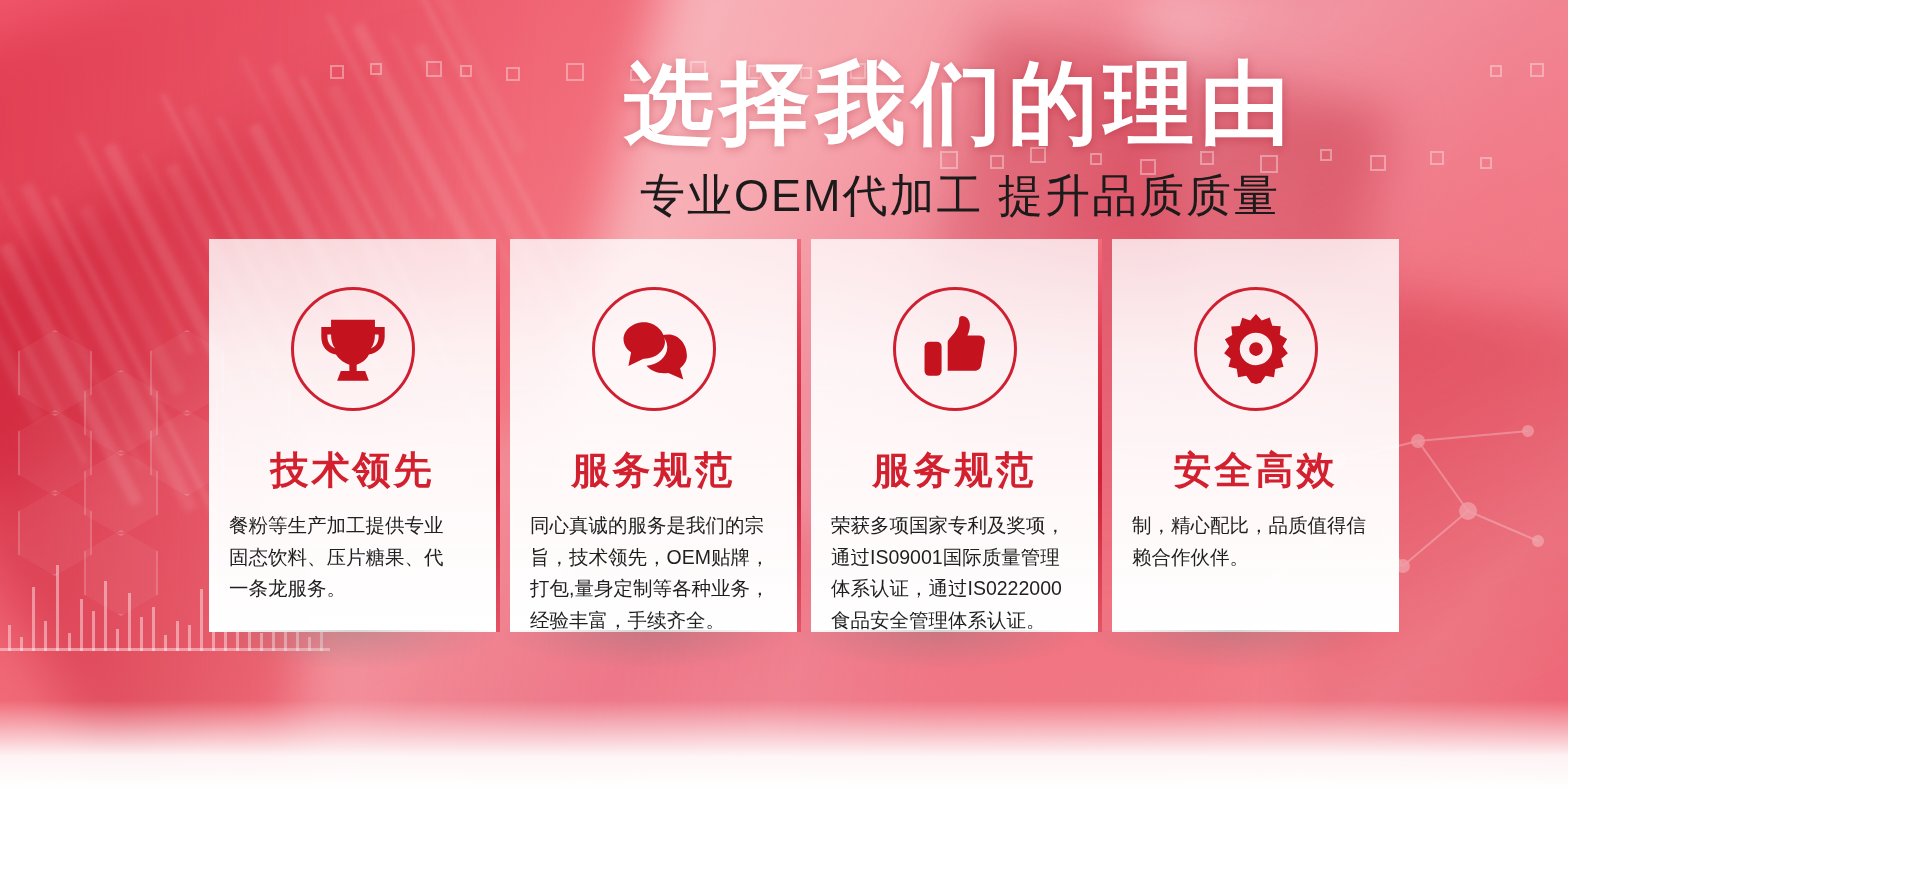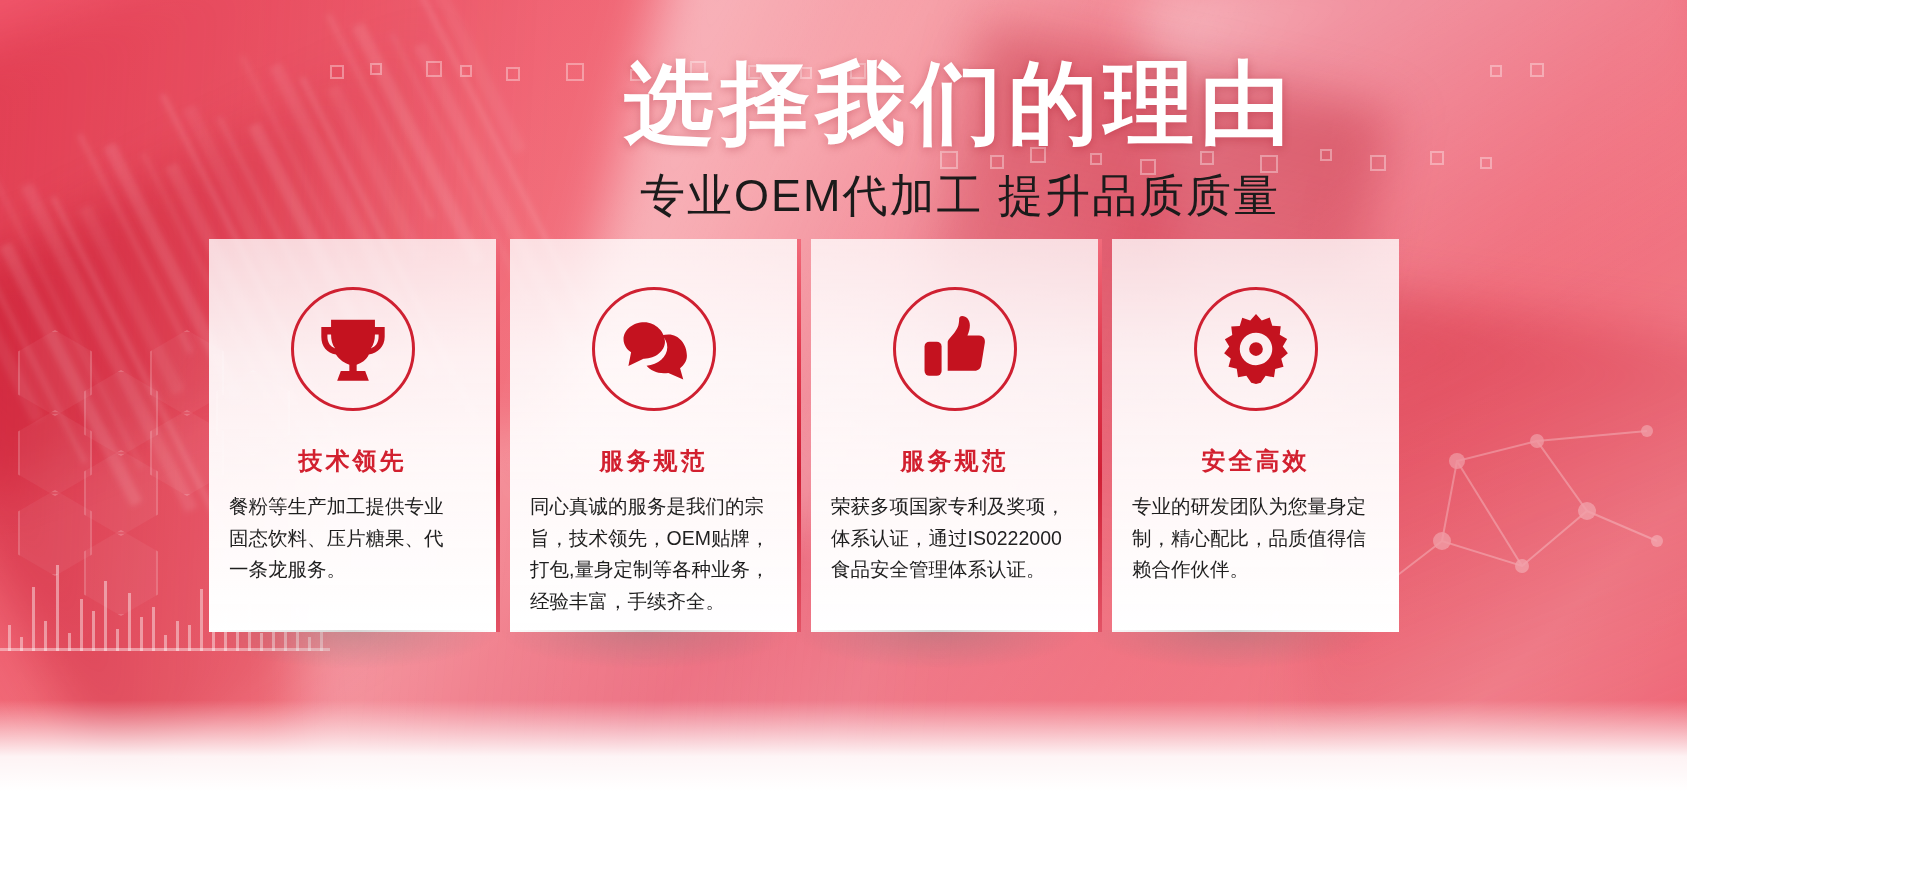--- a/index.html
+++ b/index.html
@@ -5,21 +5,21 @@
   * { margin:0; padding:0; box-sizing:border-box; }
   html, body { width:1920px; height:879px; overflow:hidden; }
   body {
     font-family:"Liberation Sans", "DejaVu Sans", sans-serif;
     background:#ffffff;
     position:relative;
   }
 
   
   .banner {
-    position:absolute; left:0; top:0; width:1687px; height:791px;
+    position:absolute; left:0; top:0; width:1568px; height:791px;
     overflow:hidden;
     background:
       linear-gradient(118deg, rgba(255,255,255,0.00) 0%, rgba(255,255,255,0.05) 40%, rgba(255,255,255,0.22) 58%, rgba(255,255,255,0.05) 78%, rgba(255,255,255,0.0) 100%),
       linear-gradient(135deg, #f0556a 0%, #ef5b6c 18%, #f26e7a 38%, #e8485f 55%, #ef6272 72%, #f2808c 88%, #ee5f70 100%);
   }
   
   .streak {
     position:absolute; pointer-events:none; filter:blur(26px);
   }
   .s1 { left:-120px; top:-80px; width:900px; height:420px;
@@ -98,21 +98,21 @@
     background:linear-gradient(180deg,#f16b7b 0%, #e23b50 28%, #cf1f35 60%, #e35366 100%);
   }
   .icon-circle {
     width:124px; height:124px; margin:48px auto 0;
     border:3px solid #cf2031; border-radius:50%;
     display:flex; align-items:center; justify-content:center;
   }
   .icon-circle svg { display:block; }
   .card-title {
     margin-top:34px;
-    font-size:24px; font-weight:bold; color:#d2202f; letter-spacing:3px;
+    font-size:38px; font-weight:bold; color:#d2202f; letter-spacing:3px;
   }
   .card-body {
     margin-top:14px;
     font-size:19.5px; line-height:1.62; color:#1f1f1f;
     text-align:left; padding:0 8px;
   }
   .card-body span { display:block; }
 
   
   .bottom {
@@ -301,35 +301,35 @@
     <div class="card">
       <div class="icon-circle">
         <svg width="78" height="78" viewBox="0 0 64 64" fill="#c4121f">
           <rect x="7" y="26" width="14" height="28" rx="4"></rect>
           <path d="M26 54V26.5c0-1 .4-1.9 1-2.6 3.2-3.4 7-8 7.8-11.4.5-2.2.6-3.8.6-5.1 0-1.3 1.1-2.4 2.4-2.4 3.6 0 6.4 3.2 6.4 7.6 0 3-.8 5.9-2 8.4h9.6c3 0 5.2 2.6 4.7 5.6l-3 18.8c-.4 2.6-2.6 4.5-5.2 4.5H26z"></path>
         </svg>
       </div>
       <div class="card-title">服务规范</div>
       <div class="card-body">
         <span>荣获多项国家专利及奖项，</span>
+        <span>通过IS09001国际质量管理</span>
         <span>体系认证，通过IS0222000</span>
         <span>食品安全管理体系认证。</span>
       </div>
       <div class="card-divider"></div>
     </div>
 
     <div class="card">
       <div class="icon-circle">
         <svg width="80" height="80" viewBox="0 0 64 64" fill="#c4121f">
           <path d="M32 4l4.6 5.1 6.4-2.3 2 6.6 6.8.4-.8 6.8 5.9 3.4-3.5 5.9 4.1 5.5-5.3 4.3 1.8 6.6-6.6 1.6-1 6.7-6.7-1.2-3.9 5.6L32 60l-3.8-1.1-3.9-5.6-6.7 1.2-1-6.7-6.6-1.6 1.8-6.6-5.3-4.3L10.6 30l-3.5-5.9L13 20.7l-.8-6.8 6.8-.4 2-6.6 6.4 2.3L32 4zm0 15c-7.2 0-13 5.8-13 13s5.8 13 13 13 13-5.8 13-13-5.8-13-13-13zm0 7.5a5.5 5.5 0 110 11 5.5 5.5 0 010-11z"></path>
         </svg>
       </div>
       <div class="card-title">安全高效</div>
       <div class="card-body">
-        <span>专业的研发团队为您量身定</span>
         <span>制，精心配比，品质值得信</span>
         <span>赖合作伙伴。</span>
       </div>
     </div>
 
   </div>
 
   <div class="fadebottom"></div>
 </div>
 

